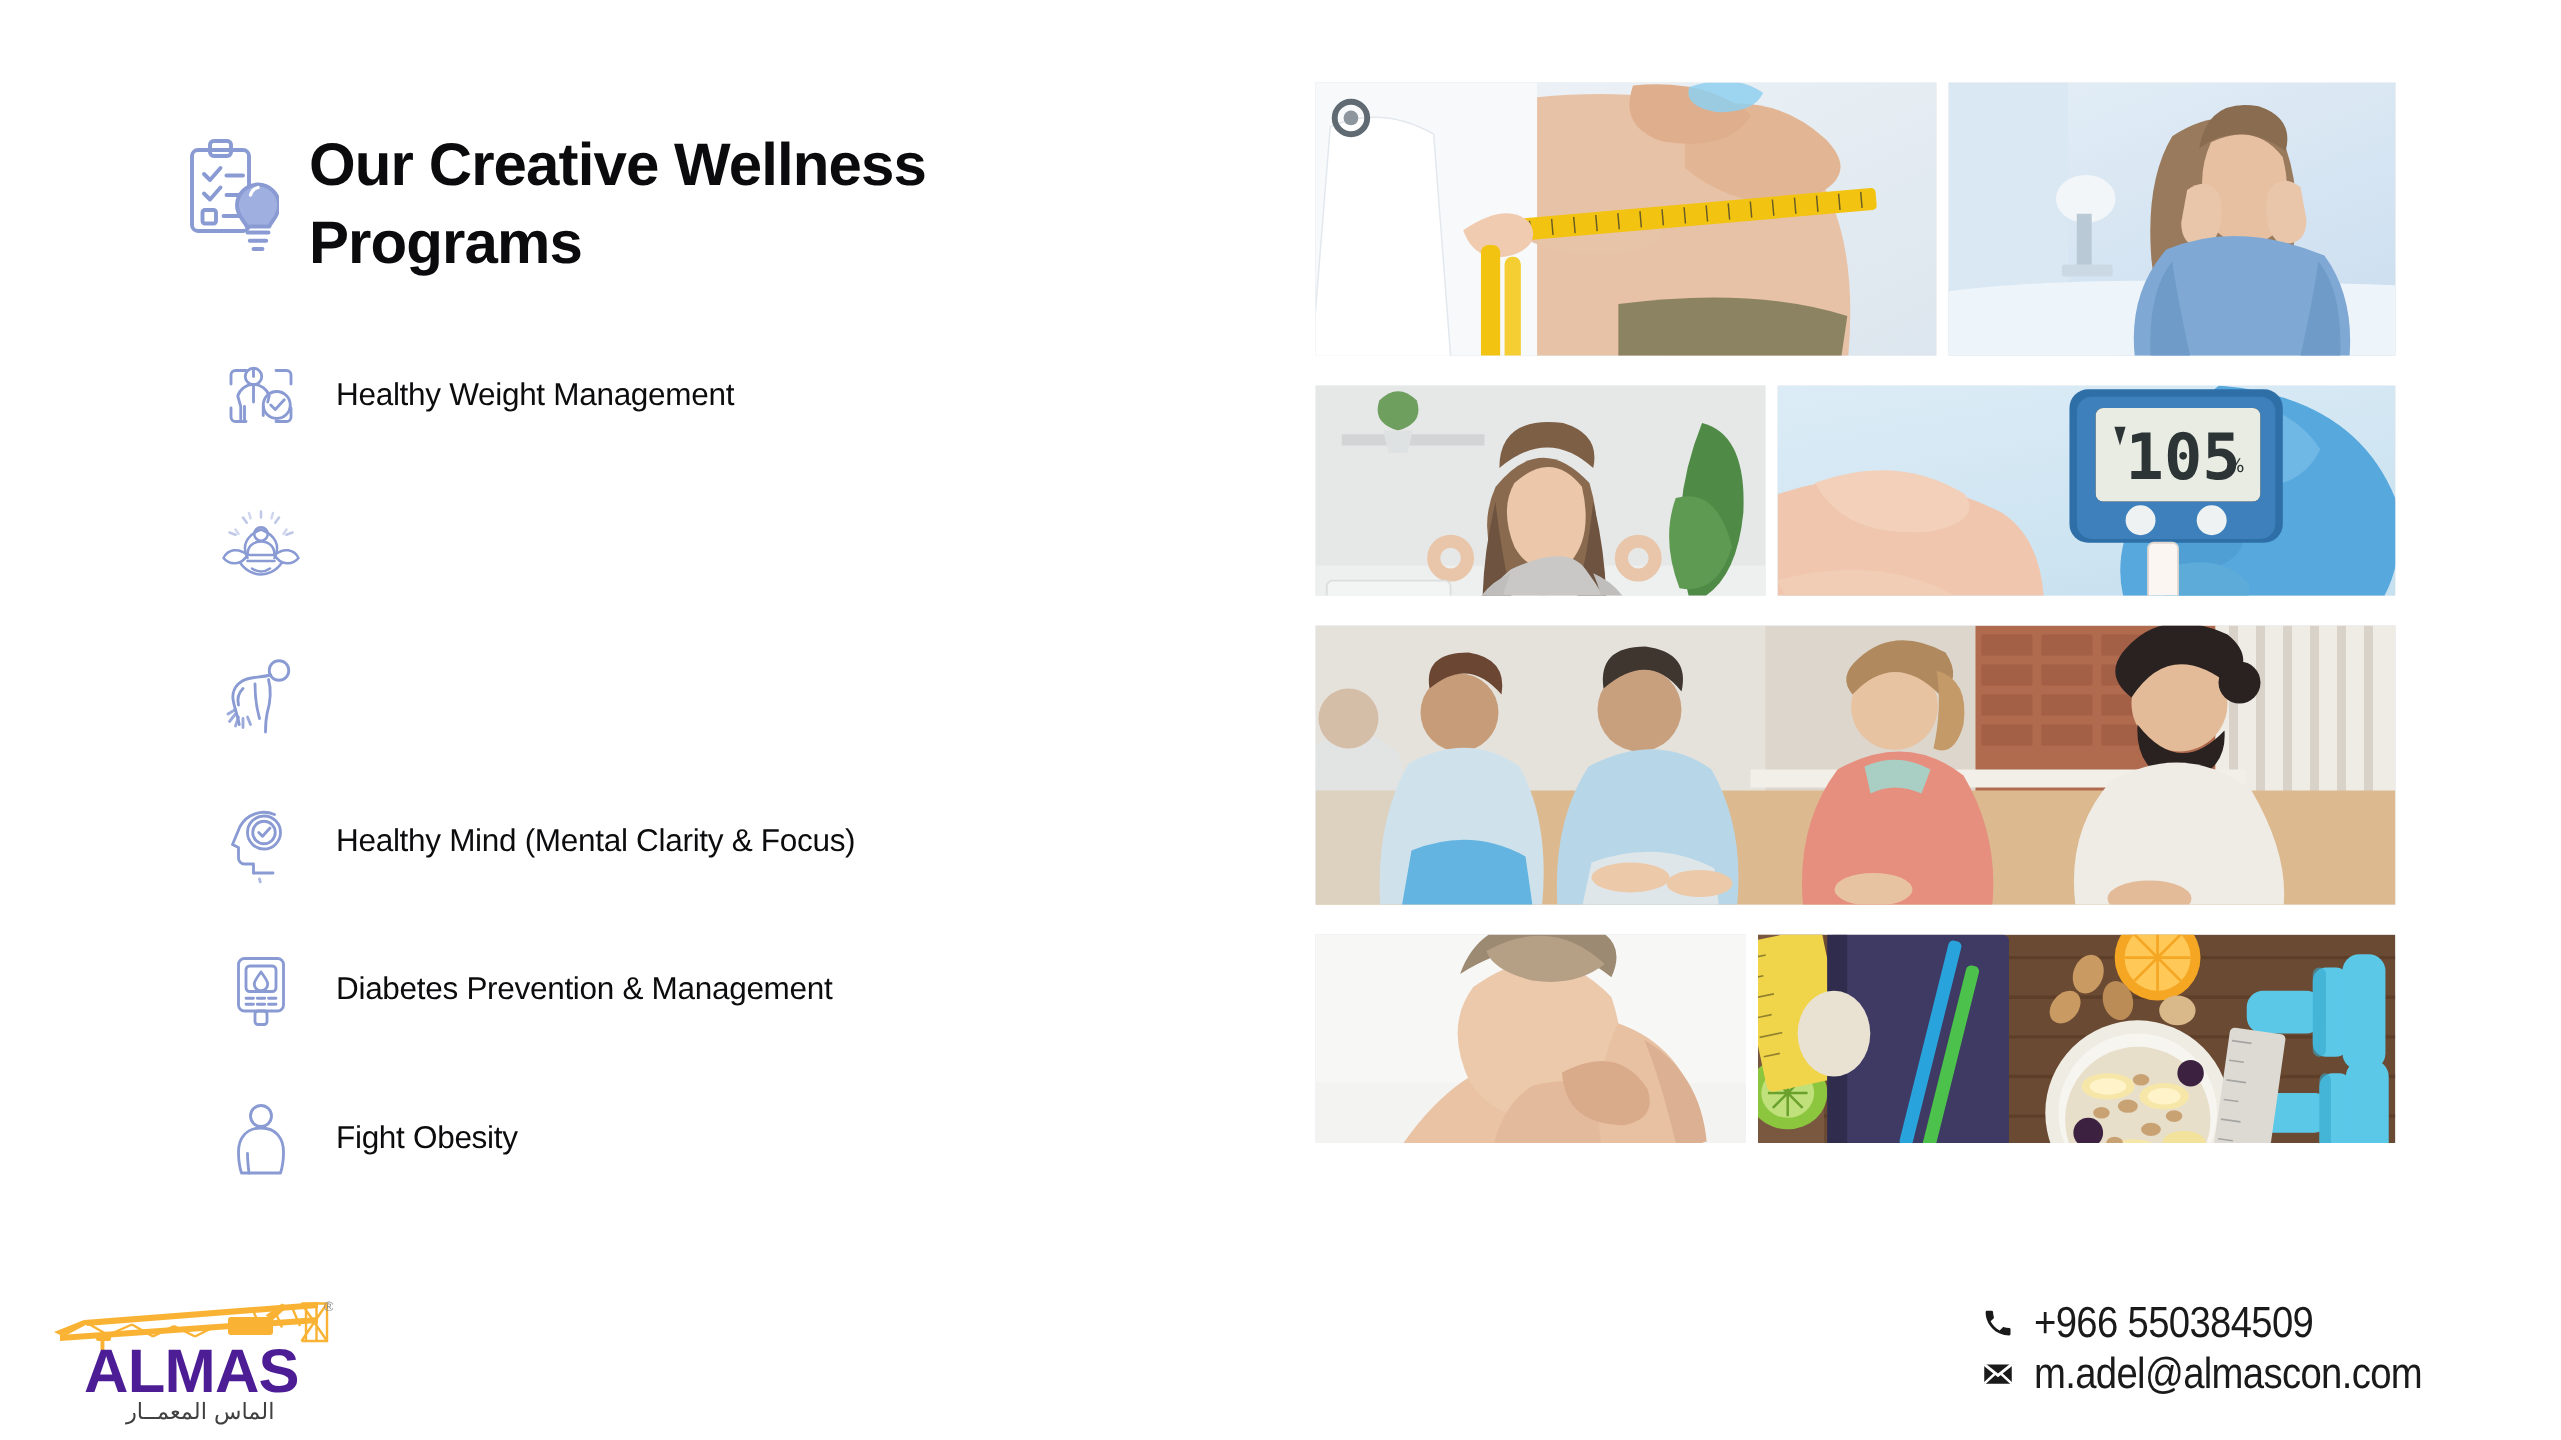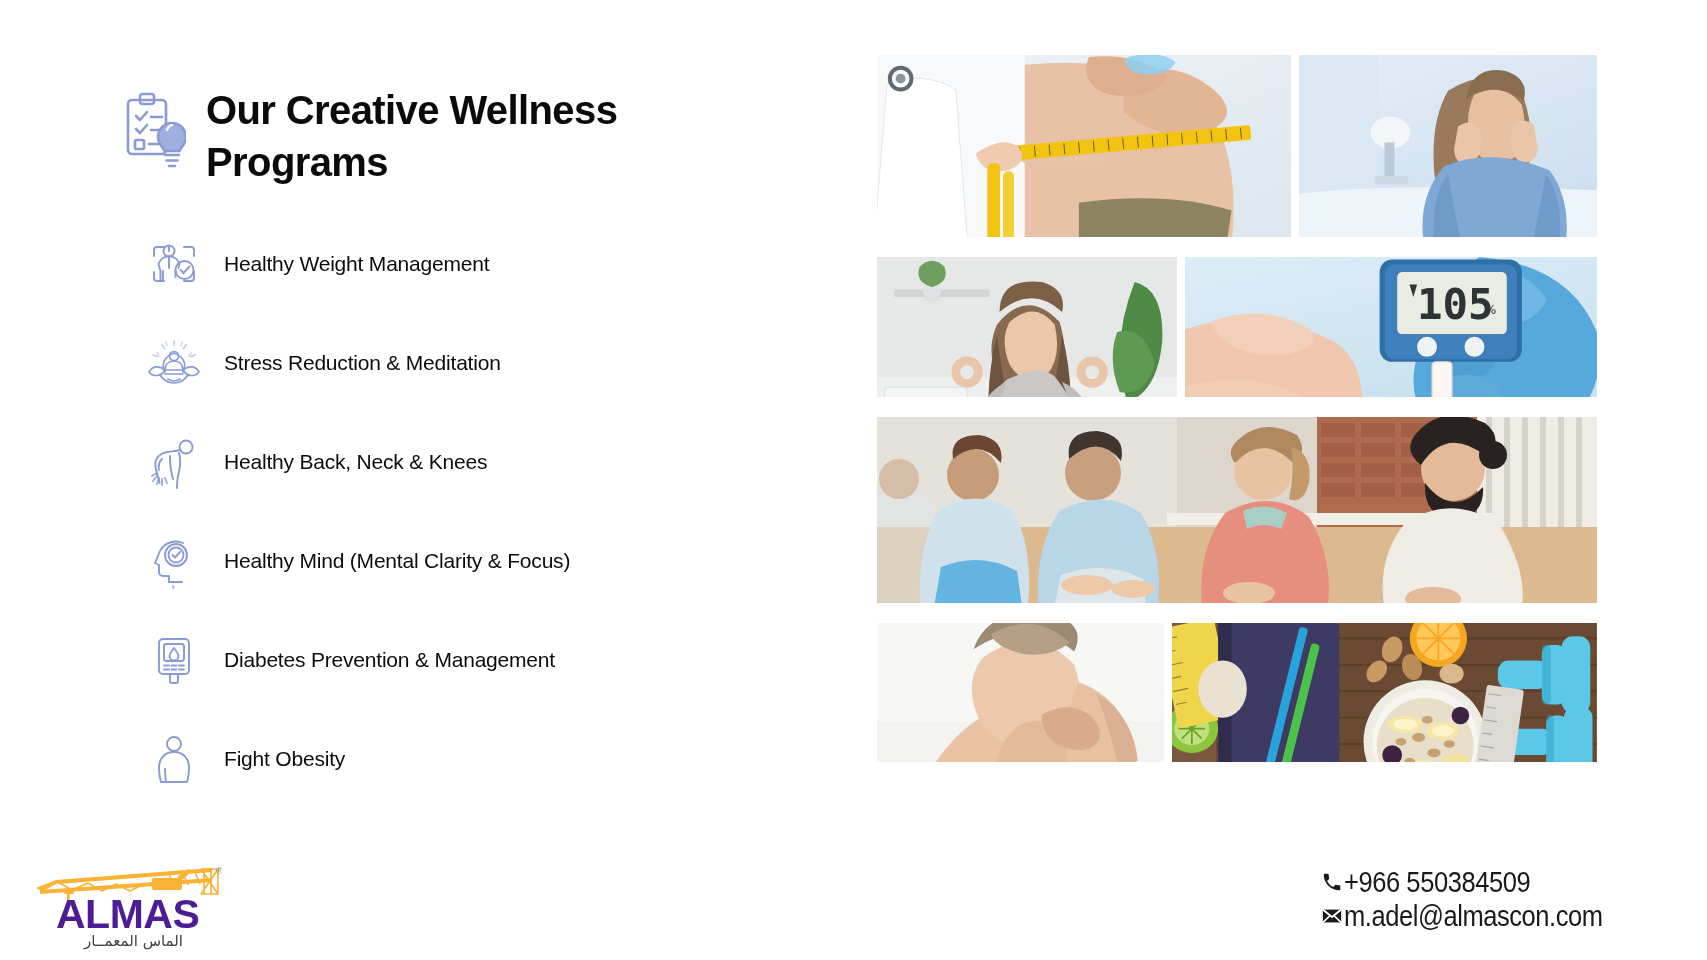--- a/index.html
+++ b/index.html
@@ -31,21 +31,21 @@
   
   #photo-collage { position:absolute; left:877px; top:55px; width:720px; height:707px;
                    display:flex; flex-direction:column; gap:20px; }
   .collage-row { display:flex; gap:8px; }
   .photo { position:relative; overflow:hidden; background:#dfe6ec; }
   .photo > .ph-inner { position:absolute; inset:0; }
 
   
   #contact-block { position:absolute; right:57px; top:865px; width:330px;
                    font-family:"Liberation Sans Narrow","Liberation Sans", sans-serif; }
-  .contact-row { display:flex; align-items:center; height:34px; }
+  .contact-row { display:flex; align-items:center; gap:12px; height:34px; }
   .contact-icon { width:24px; height:24px; flex:0 0 auto; display:flex; align-items:center; justify-content:center; }
   .contact-text { font-size:29px; color:#1a1a1a; letter-spacing:-0.5px; transform:scaleX(0.88); transform-origin:left center; white-space:nowrap; }
 </style>
 </head>
 <body>
 
 <div id="left-column">
 
   <div id="header-block">
     <span id="clipboard-bulb-icon">
@@ -94,35 +94,33 @@
           <path d="M11 18 l2 3 M45 18 l-2 3 M20 7 l1 3.5 M36 7 l-1 3.5" opacity="0.4"></path>
           <circle cx="28" cy="21" r="4.5"></circle>
           <path d="M28 26 c-6 0 -9 4 -9 9 h18 c0 -5 -3 -9 -9 -9 z"></path>
           <path d="M19 35 c-6 -5 -13 -4 -16 2 c4 5 12 5 16 -2 z"></path>
           <path d="M37 35 c6 -5 13 -4 16 2 c-4 5 -12 5 -16 -2 z"></path>
           <path d="M19 37 c-4 -8 -1 -15 9 -19 c10 4 13 11 9 19"></path>
           <path d="M14 40 c4 6 10 8 14 8 c4 0 10 -2 14 -8"></path>
           <path d="M19 39 h18 M22 44 q6 4 12 0"></path>
         </svg>
       </span>
-      <span class="item-label">Stress Reduction &amp; Meditation</span>
     </div>
 
     <div class="program-item">
       <span class="item-icon">
         <svg viewBox="0 0 56 56" width="56" height="56" fill="none" stroke="#8a9bd4" stroke-width="1.9" stroke-linecap="round" stroke-linejoin="round">
           <circle cx="40" cy="13" r="6.5"></circle>
           <path d="M34.5 16 c-8 2 -14 1 -19 4 c-5 3 -7 8 -6 13 c1 6 3 10 4 16"></path>
           <path d="M33 19 c2 7 1 16 -1 23 c-1 5 -1 9 -1 12"></path>
           <path d="M24 22 c0 8 1 16 3 23"></path>
           <path d="M16 25 c-3 3 -4 7 -3 11"></path>
           <path d="M11 39 l-5 3 M11 42 l-4 5 M13 44 l-2 6 M16 45 l0 6 M19 44 l2 5" opacity="0.85"></path>
         </svg>
       </span>
-      <span class="item-label">Healthy Back, Neck &amp; Knees</span>
     </div>
 
     <div class="program-item">
       <span class="item-icon">
         <svg viewBox="0 0 56 56" width="56" height="56" fill="none" stroke="#8a9bd4" stroke-width="1.9" stroke-linecap="round" stroke-linejoin="round">
           <path d="M37 10 a18 18 0 0 0 -23 8 l-5 12 l4 2 v7 a4 4 0 0 0 4 4 h6 v6"></path>
           <path d="M23 49 h13"></path>
           <circle cx="30" cy="22" r="11"></circle>
           <circle cx="30" cy="22" r="7.5"></circle>
           <path d="M26.5 22 l2.5 2.5 l5 -5.5"></path>

